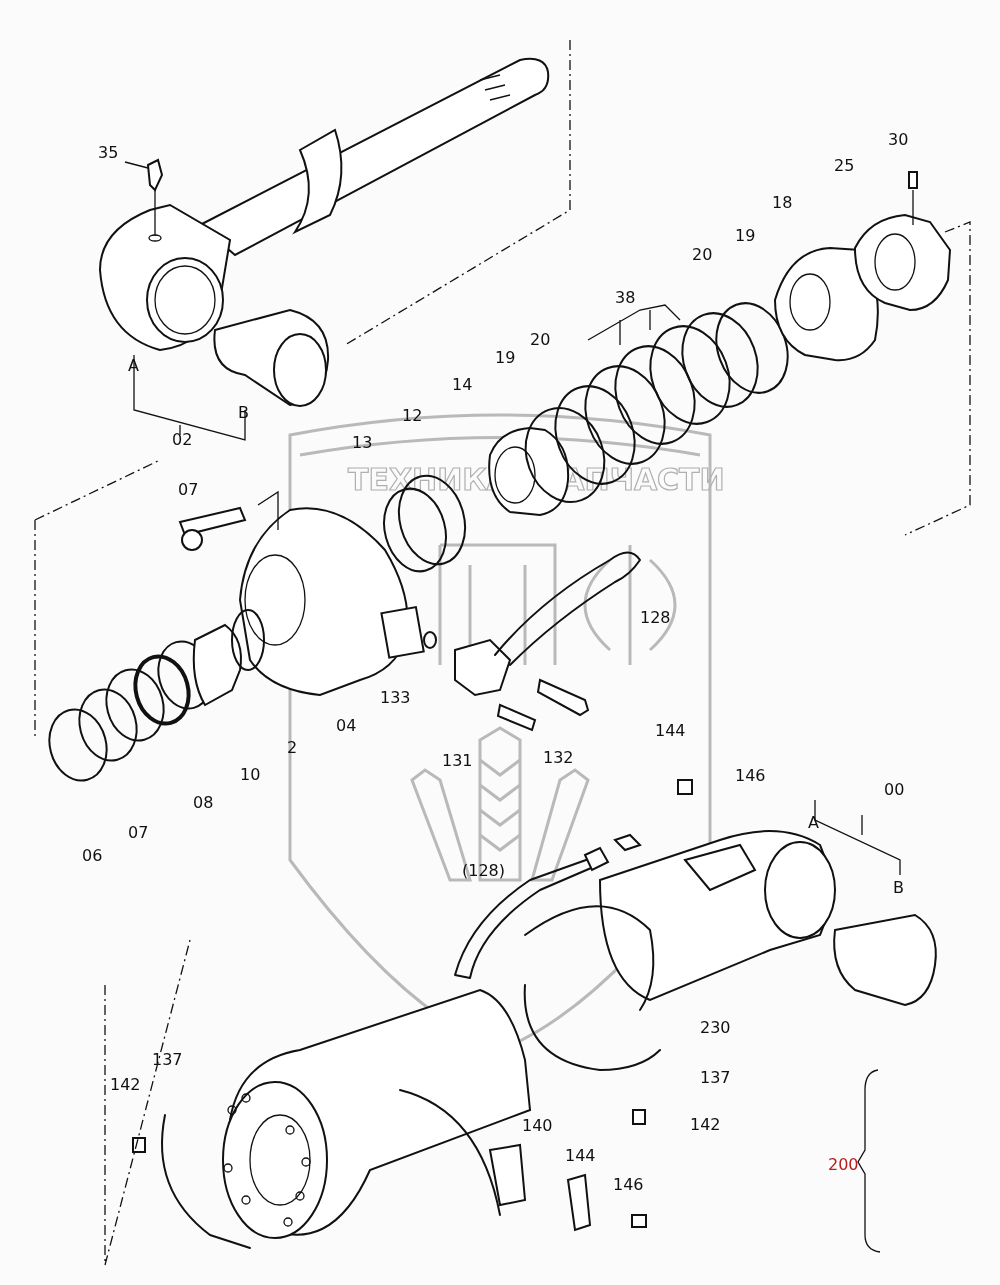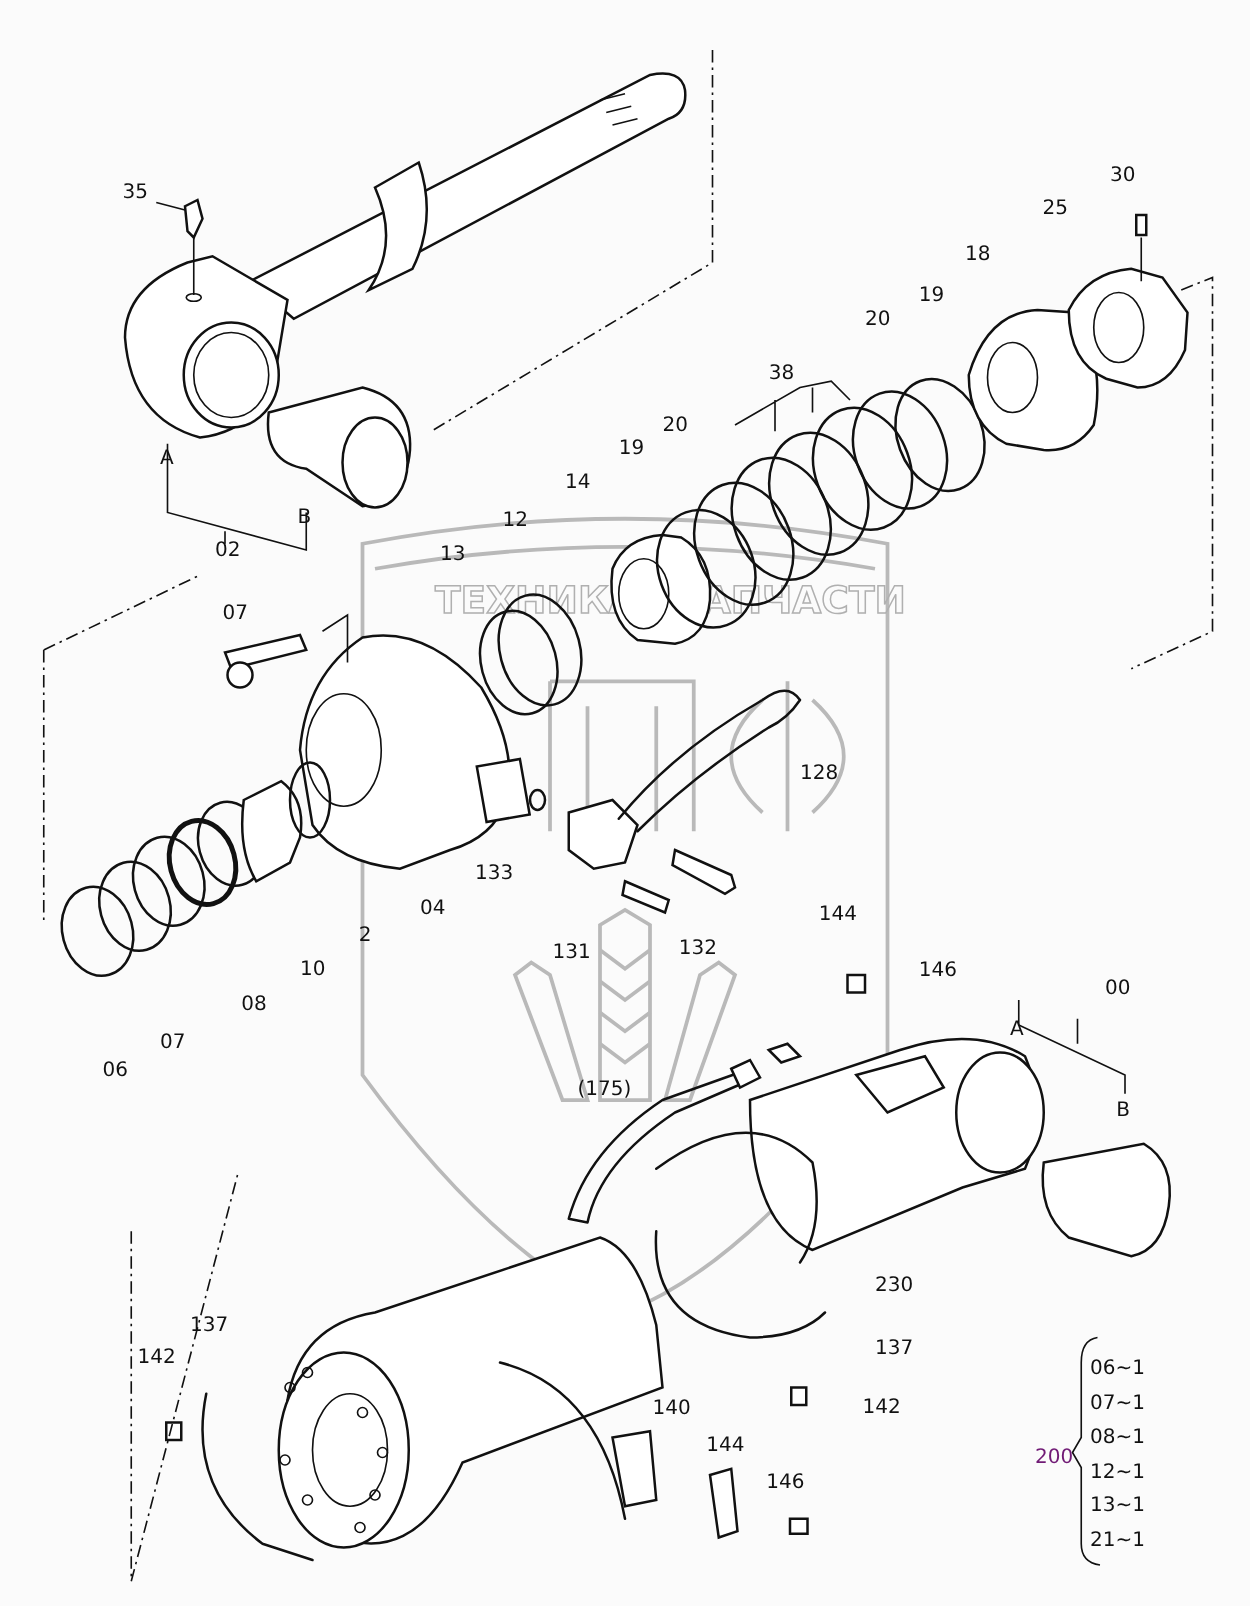--- a/index.html
+++ b/index.html
@@ -6,21 +6,21 @@
   #stage { position: relative; width: 1000px; height: 1285px; overflow: hidden; background: #fbfbfb; }
   svg#drawing { position: absolute; left: 0; top: 0; }
   .ln { fill: none; stroke: #111; stroke-width: 2; stroke-linecap: round; stroke-linejoin: round; }
   .thin { fill: none; stroke: #111; stroke-width: 1.3; }
   .fillw { fill: #fff; stroke: #111; stroke-width: 2; }
   .wm { fill: none; stroke: #b9b9b9; stroke-width: 3; }
   .wmtext { fill: none; stroke: #b0b0b0; stroke-width: 1.2; font-family: "DejaVu Sans", sans-serif; font-weight: bold; font-size: 30px; }
   .dash { fill: none; stroke: #111; stroke-width: 1.3; stroke-dasharray: 10 4 2 4; }
   .lbl { position: absolute; font-family: "DejaVu Sans", sans-serif; font-size: 16px; color: #111; line-height: 1; white-space: nowrap; }
   .brace-list { position: absolute; left: 872px; top: 1080px; font-family: "DejaVu Sans", sans-serif; font-size: 16px; line-height: 27.5px; color: #111; }
-  .brace-key { position: absolute; left: 828px; top: 1155px; font-family: "DejaVu Sans", sans-serif; font-size: 16px; color: #701a75; }
+  .brace-key { position: absolute; left: 828px; top: 1155px; font-family: "DejaVu Sans", sans-serif; font-size: 16px; color: #b91c1c; }
 </style>
 </head>
 <body>
 
 <div id="stage">
 <svg id="drawing" width="1000" height="1285" viewBox="0 0 1000 1285">
 
   <g>
     <path class="wm" d="M290 435 Q500 395 710 435 L710 860 Q600 1010 500 1050 Q400 1010 290 860 Z"></path>
     <path class="wm" d="M300 455 Q500 420 700 455"></path>
@@ -168,32 +168,24 @@
 <span class="lbl" style="left:193px;top:795px">08</span>
 <span class="lbl" style="left:128px;top:825px">07</span>
 <span class="lbl" style="left:82px;top:848px">06</span>
 <span class="lbl" style="left:442px;top:753px">131</span>
 <span class="lbl" style="left:543px;top:750px">132</span>
 <span class="lbl" style="left:655px;top:723px">144</span>
 <span class="lbl" style="left:735px;top:768px">146</span>
 <span class="lbl" style="left:884px;top:782px">00</span>
 <span class="lbl" style="left:808px;top:815px">A</span>
 <span class="lbl" style="left:893px;top:880px">B</span>
-<span class="lbl" style="left:462px;top:863px">(175)</span>
+<span class="lbl" style="left:462px;top:863px">(128)</span>
 <span class="lbl" style="left:700px;top:1020px">230</span>
 <span class="lbl" style="left:152px;top:1052px">137</span>
 <span class="lbl" style="left:110px;top:1077px">142</span>
 <span class="lbl" style="left:700px;top:1070px">137</span>
 <span class="lbl" style="left:690px;top:1117px">142</span>
 <span class="lbl" style="left:522px;top:1118px">140</span>
 <span class="lbl" style="left:565px;top:1148px">144</span>
 <span class="lbl" style="left:613px;top:1177px">146</span>
 
 <span class="brace-key">200</span>
-<div class="brace-list">
-  <div>06~1</div>
-  <div>07~1</div>
-  <div>08~1</div>
-  <div>12~1</div>
-  <div>13~1</div>
-  <div>21~1</div>
-</div>
 </div>
 
 </body></html>

